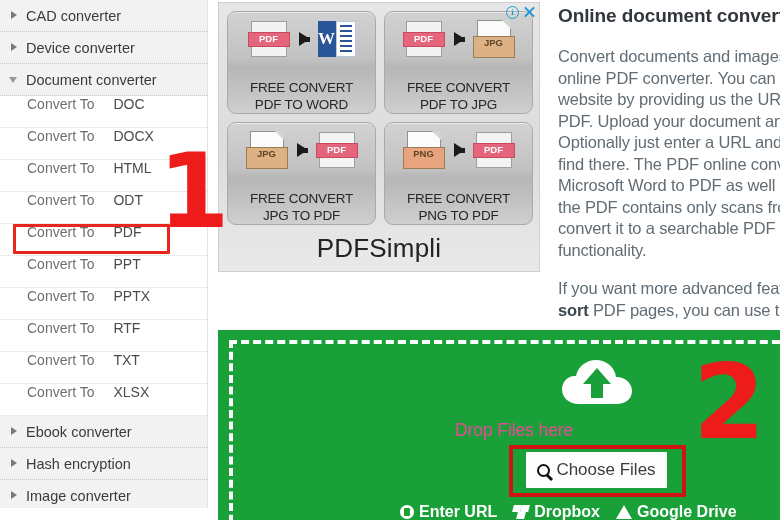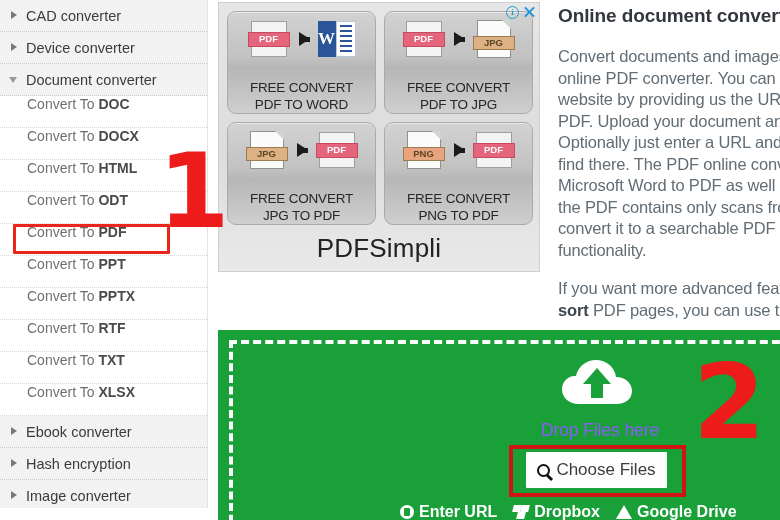--- a/index.html
+++ b/index.html
@@ -49,21 +49,21 @@
   .nav-item {
     height: 32px;
     display: flex; align-items: flex-start;
     background: #ffffff;
     border-bottom: 1px dotted #d8d8d8;
     padding-left: 27px;
     font-size: 14px;
     color: #6f6f6f;
     white-space: nowrap;
   }
-  .nav-item b { color: #4a4a4a; font-weight: bold; margin-left: 4px; }
+  .nav-item b { color: #4a4a4a; font-weight: normal; margin-left: 19px; }
   .nav-item.highlight { position: relative; }
 
   #hl-box {
     position: absolute;
     left: 13px; top: 224px;
     width: 157px; height: 30px;
     border: 3px solid #e8261c;
     border-radius: 1px;
     pointer-events: none;
   }
@@ -171,21 +171,21 @@
     width: 34px; height: 38px;
     background: #fbfbfb; border: 1.5px solid #8a958a;
   }
   .filebadge .fold {
     position: absolute; right: 4px; top: 0;
     border-top: 9px solid #cfd6cf;
     border-left: 9px solid transparent;
   }
   .filebadge .band {
     position: absolute; left: 0; top: 16px;
-    width: 42px; height: 14px;
+    width: 42px; height: 22px;
     border: 1.5px solid #9b7b52;
     color: #5c4424; font-size: 9.5px; font-weight: bold;
     text-align: center; line-height: 12px;
   }
   .band-jpg { background: #ddb183; }
   .band-png { background: #e8a47e; }
   .wordicon {
     width: 38px; height: 36px; position: relative;
   }
   .wordicon .wleft {
@@ -247,22 +247,22 @@
     position: absolute;
     left: 11px; top: 10px; right: -20px; bottom: -20px;
     border: 4px dashed #ffffff;
   }
   #cloud {
     position: absolute; left: 561px; top: 358px;
     width: 72px; height: 48px; z-index: 3;
   }
   #droptext {
     position: absolute; left: 455px; top: 420px;
-    width: 290px; text-align: center;
-    color: #8b5cf6; font-size: 17.5px; z-index: 3;
+    width: 290px; text-align: left;
+    color: #ec4899; font-size: 17.5px; z-index: 3;
     letter-spacing: -0.1px;
   }
   #choose-wrap {
     position: absolute; left: 509px; top: 445px;
     width: 177px; height: 52px;
     border: 4px solid #cf1414;
     z-index: 4;
   }
   #choose-btn {
     position: absolute; left: 526px; top: 452px;

